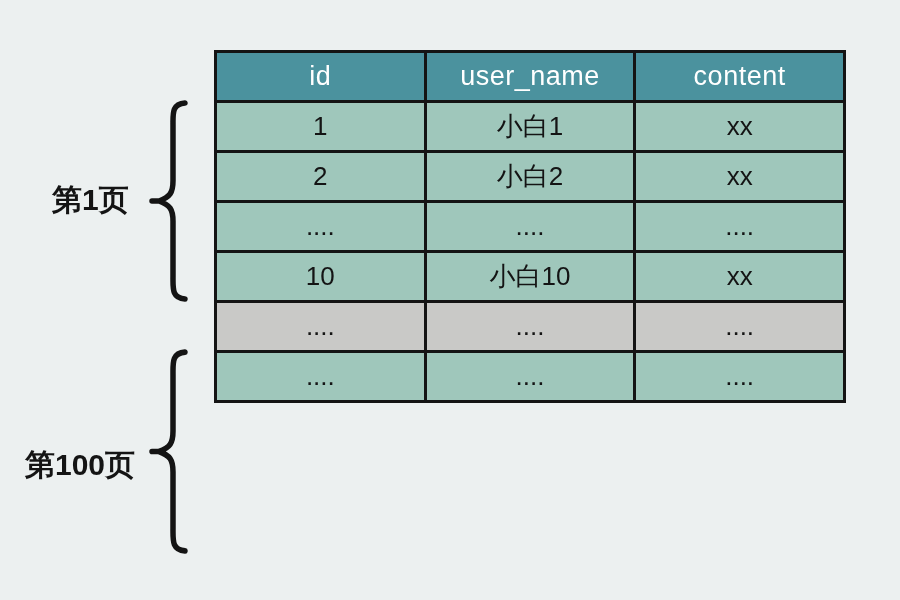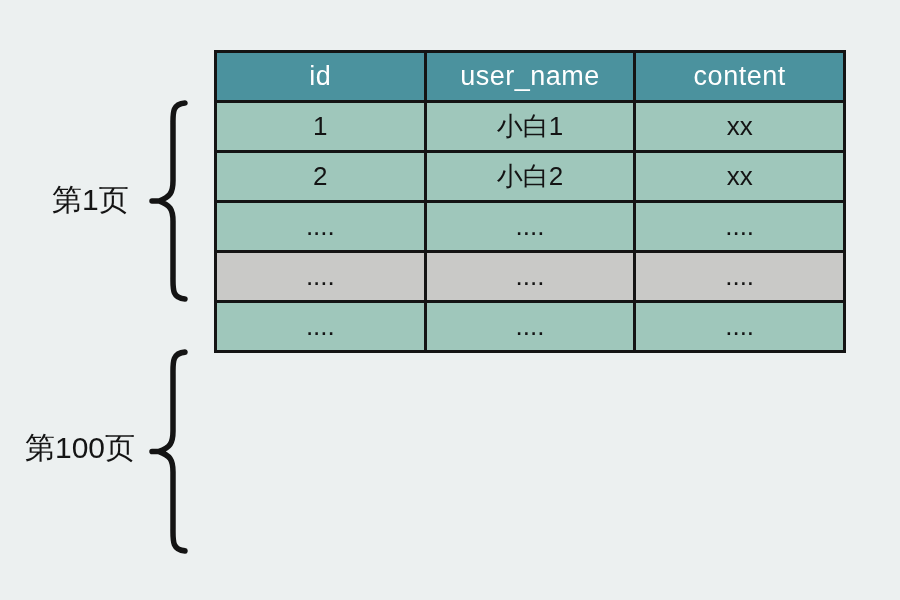--- a/index.html
+++ b/index.html
@@ -70,26 +70,26 @@
     stroke-linecap: round;
     stroke-linejoin: round;
   }
   .brace-1 { left: 149px; top: 100px; height: 202px; }
   .brace-2 { left: 149px; top: 349px; height: 205px; }
 
   .page-label {
     position: absolute;
     font-size: 30px;
     line-height: 34px;
-    font-weight: 400;
+    font-weight: 700;
     color: var(--cell-text);
     white-space: nowrap;
   }
   .page-label-1 { left: 52px; top: 183px; }
-  .page-label-2 { left: 25px; top: 431px; }
+  .page-label-2 { left: 25px; top: 448px; }
 </style>
 </head>
 <body>
 
 <div class="stage">
 
   <span class="page-label page-label-1">第1页</span>
 
   <div class="brace brace-1">
     <svg viewBox="0 0 40 200" preserveAspectRatio="none">
@@ -122,20 +122,25 @@
       <tr>
         <td>2</td>
         <td>小白2</td>
         <td>xx</td>
       </tr>
       <tr>
         <td>....</td>
         <td>....</td>
         <td>....</td>
       </tr>
+      <tr>
+        <td>10</td>
+        <td>小白10</td>
+        <td>xx</td>
+      </tr>
       <tr class="gap-row">
         <td>....</td>
         <td>....</td>
         <td>....</td>
       </tr>
       <tr>
         <td>....</td>
         <td>....</td>
         <td>....</td>
       </tr>

